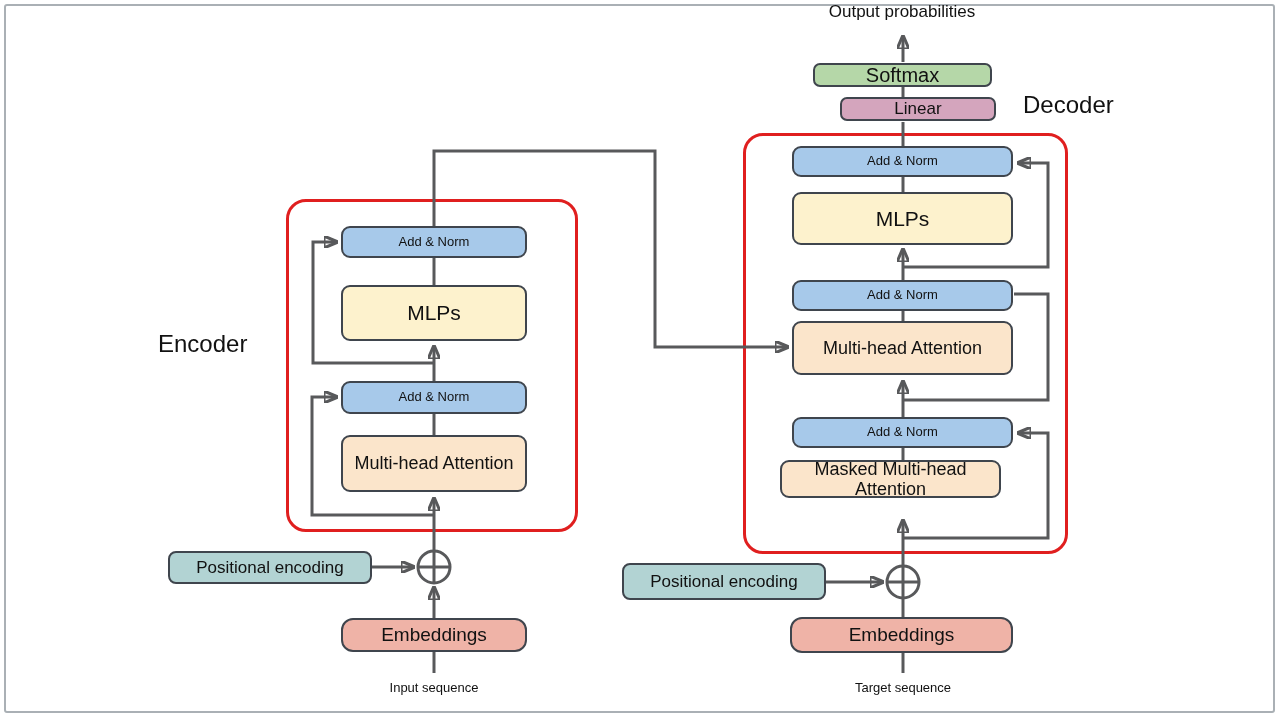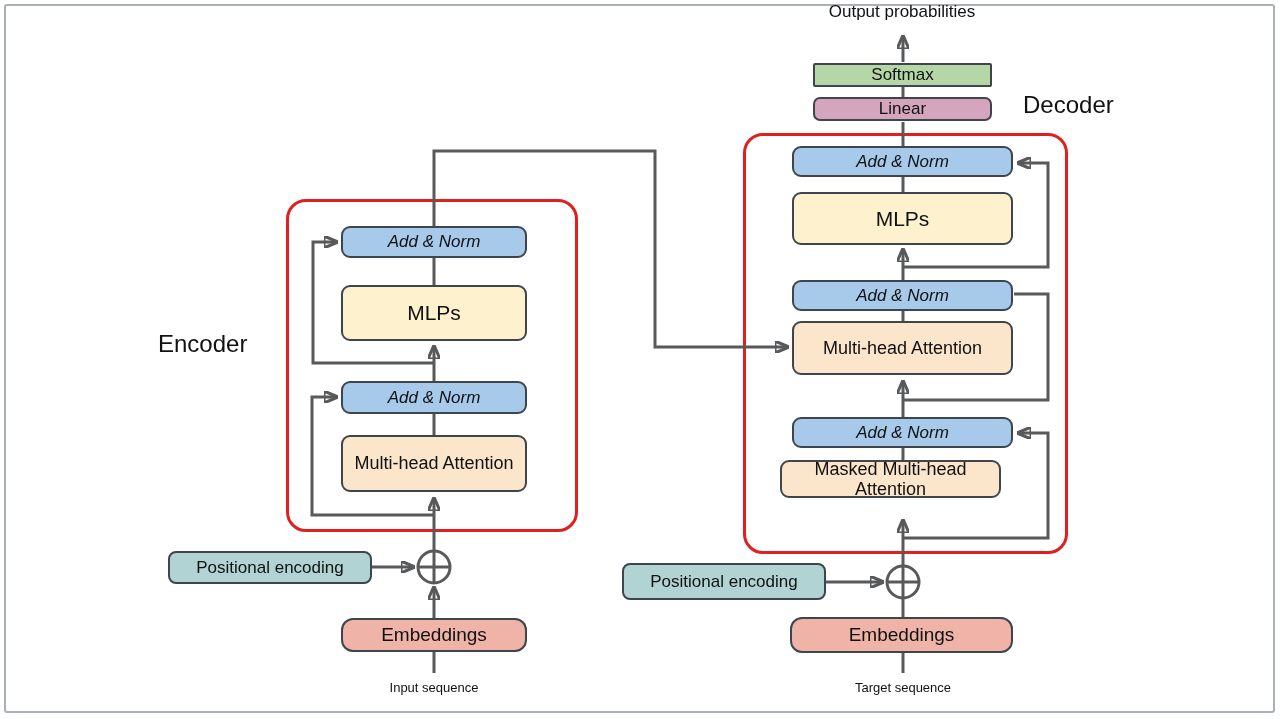--- a/index.html
+++ b/index.html
@@ -10,26 +10,26 @@
   .frame{position:absolute;left:4px;top:4px;right:5px;bottom:6px;
     border:2px solid #aab0b5;border-radius:3px;pointer-events:none;}
   .wires{position:absolute;left:0;top:0;z-index:2;}
   .wires path, .wires line, .wires circle{stroke:var(--connector,#58595b);stroke-width:3;fill:none;}
   marker path{fill:var(--connector,#58595b);stroke:none;}
   .group{position:absolute;border:3px solid var(--group-outline,#e01b1b);
     border-radius:20px;z-index:1;background:transparent;}
   .node{position:absolute;z-index:3;border:2px solid #3f454d;border-radius:9px;
     display:flex;align-items:center;justify-content:center;text-align:center;
     font-size:18px;line-height:1.12;padding:0 6px;box-sizing:border-box;}
-  .n-addnorm{background:var(--add-norm,#a7c9ea);font-size:17px;font-style:italic;}
+  .n-addnorm{background:var(--add-norm,#a7c9ea);font-size:13px;}
   .n-mlp{background:var(--mlp,#fdf2cd);font-size:21px;}
   .n-attn{background:var(--attention,#fbe5cb);}
   .n-pos{background:var(--positional,#b2d3d3);font-size:17px;border-radius:8px;}
   .n-emb{background:var(--embedding,#efb3a7);font-size:19px;border-radius:12px;}
-  .n-softmax{background:var(--softmax,#b5d7a8);font-size:17px;border-radius:2px;}
+  .n-softmax{background:var(--softmax,#b5d7a8);font-size:20px;border-radius:7px;}
   .n-linear{background:var(--linear,#d4a5bd);font-size:17px;border-radius:7px;}
   .sec-label{position:absolute;z-index:3;font-size:24px;font-weight:normal;
     white-space:nowrap;}
   .caption{position:absolute;z-index:3;font-size:13px;white-space:nowrap;
     text-align:center;transform:translateX(-50%);}
   .top-caption{position:absolute;z-index:3;font-size:17px;white-space:nowrap;
     text-align:left;transform:translateX(-50%);}
 </style>
 </head>
 <body>
@@ -91,21 +91,21 @@
   </svg>
 
   <div class="node n-addnorm" style="left:341px;top:226px;width:186px;height:32px">Add &amp; Norm</div>
   <div class="node n-mlp" style="left:341px;top:285px;width:186px;height:56px">MLPs</div>
   <div class="node n-addnorm" style="left:341px;top:381px;width:186px;height:33px">Add &amp; Norm</div>
   <div class="node n-attn" style="left:341px;top:435px;width:186px;height:57px">Multi-head Attention</div>
   <div class="node n-pos" style="left:168px;top:551px;width:204px;height:33px">Positional encoding</div>
   <div class="node n-emb" style="left:341px;top:618px;width:186px;height:34px">Embeddings</div>
 
   <div class="node n-softmax" style="left:813px;top:63px;width:179px;height:24px">Softmax</div>
-  <div class="node n-linear" style="left:813px;top:97px;width:179px;height:24px">Linear</div>
+  <div class="node n-linear" style="left:840px;top:97px;width:156px;height:24px">Linear</div>
   <div class="node n-addnorm" style="left:792px;top:146px;width:221px;height:31px">Add &amp; Norm</div>
   <div class="node n-mlp" style="left:792px;top:192px;width:221px;height:53px">MLPs</div>
   <div class="node n-addnorm" style="left:792px;top:280px;width:221px;height:31px">Add &amp; Norm</div>
   <div class="node n-attn" style="left:792px;top:321px;width:221px;height:54px">Multi-head Attention</div>
   <div class="node n-addnorm" style="left:792px;top:417px;width:221px;height:31px">Add &amp; Norm</div>
   <div class="node n-attn" style="left:780px;top:460px;width:221px;height:38px">Masked Multi-head Attention</div>
   <div class="node n-pos" style="left:622px;top:563px;width:204px;height:37px">Positional encoding</div>
   <div class="node n-emb" style="left:790px;top:617px;width:223px;height:36px">Embeddings</div>
 
   <div class="top-caption" style="left:902px;top:2px">Output probabilities</div>

